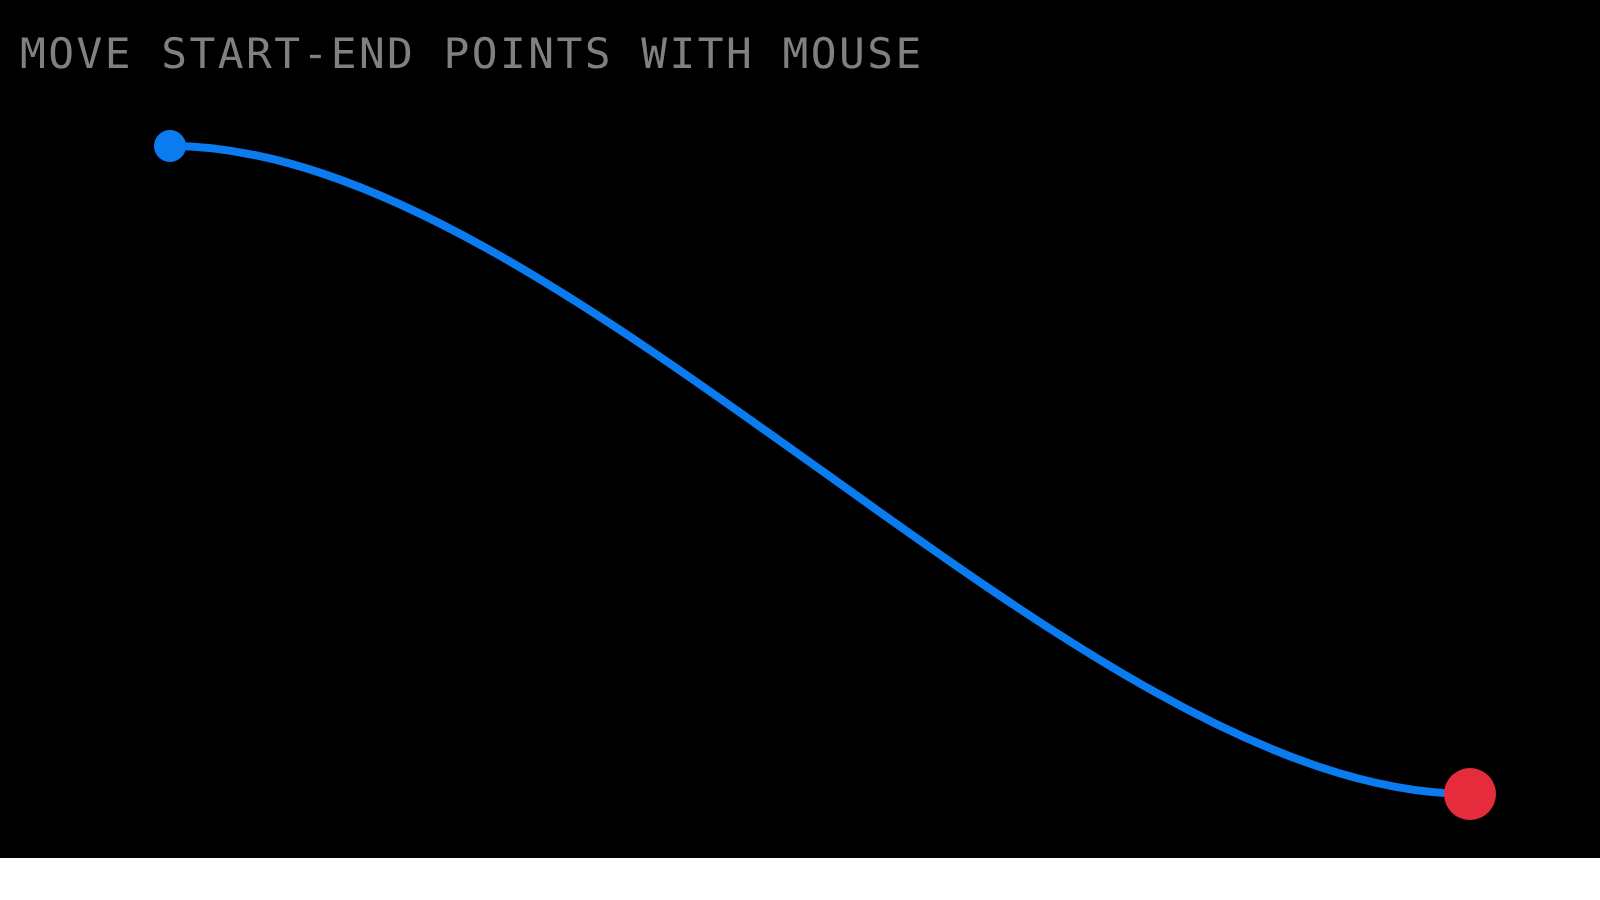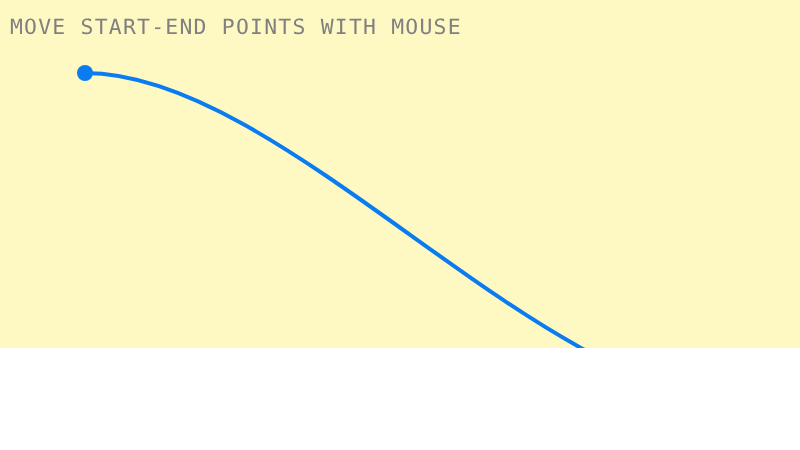--- a/index.html
+++ b/index.html
@@ -55,21 +55,21 @@
     stroke-linecap: round;
   }
 
   .handle {
     cursor: pointer;
   }
 </style>
 </head>
 <body>
 
-<div id="app" style="background: #fef9c3; width: 800px; height: 348px;">
+<div id="app" style="background: #000000; width: 800px; height: 429px;">
 
   <h1 id="title" style="color: rgb(128, 128, 128);">MOVE START-END POINTS WITH MOUSE</h1>
 
   <svg id="stage" viewBox="0 0 800 450" width="800" height="450">
 
     <path class="curve-path" stroke="#0a7cf0" stroke-width="4" d="M 85 73 C 283 73 538 397 735 397"></path>
 
     <circle class="handle" cx="85" cy="73" r="8" fill="#0a7cf0"></circle>
 
     <circle class="handle" cx="735" cy="397" r="13" fill="#e62c3c"></circle>

